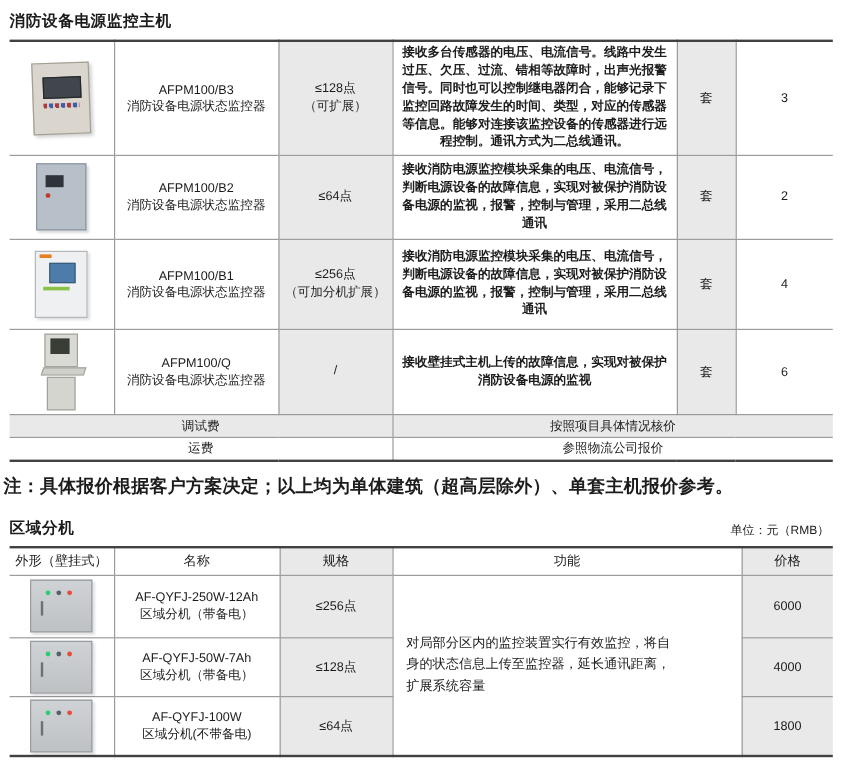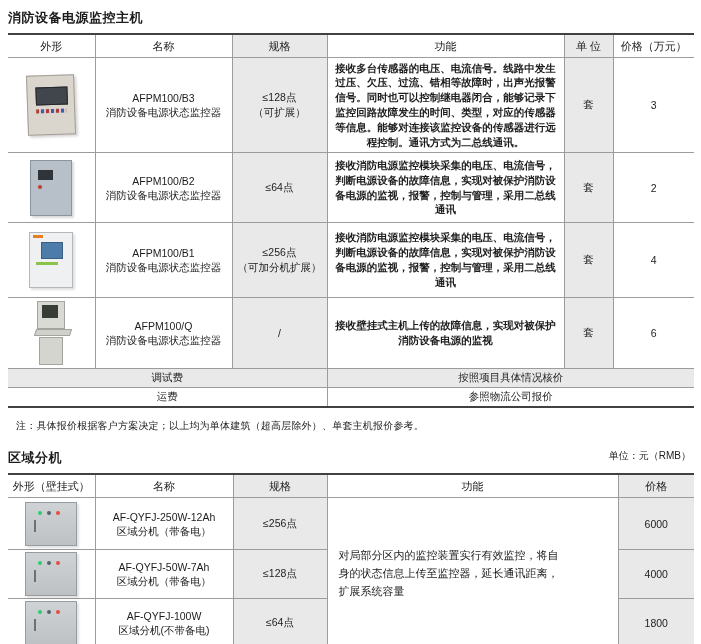--- a/index.html
+++ b/index.html
@@ -17,23 +17,23 @@
   .tbl tr > *:last-child  { border-right:none; }
   .tbl th { font-weight:normal; font-size:11px; height:18px; }
   .shade { background:#e9e9e9; }
 
   .name-cell div { line-height:14px; }
   .spec-cell { white-space:pre-line; line-height:15px; }
   .func-cell { text-align:justify; text-justify:inter-ideograph; line-height:14.8px; padding:4px 8px 4px 9px;font-weight:bold; }
   .r0 { height:95px; } .r1 { height:70px; } .r2 { height:75px; } .r3 { height:71px; }
   .fee td { height:14px; }
 
-  .note { font-weight:normal; font-size:10px; margin:11px 0 0 16px; letter-spacing:.2px; }
-
-  .sec2-bar { display:flex; justify-content:space-between; align-items:flex-start; margin:16px 10px 0 8px; }
+  .note { font-weight:bold; font-size:15px; margin:11px 0 0 3px; letter-spacing:.2px; }
+
+  .sec2-bar { display:flex; justify-content:space-between; align-items:flex-end; margin:16px 10px 0 8px; }
   .unit-note { font-size:10px; color:#1c1c1c; }
   .t2 .rr0 { height:52px;margin-top:28px; } .t2 .rr1 { height:44px; } .t2 .rr2 { height:46px; }
   .t2 .func2 { text-align:left; line-height:18px; padding:0 58px 0 11px; font-size:11px; }
 
   
   .dev-wrap { display:flex; justify-content:center; align-items:center; }
   .dev-b3 { position:relative; width:46px; height:58px; background:#dad6ce; border:1px solid #a39e94;
             box-shadow:2px 2px 3px rgba(0,0,0,.18); transform:rotate(-2deg); }
   .dev-b3 .scr { position:absolute; top:11px; left:8px; width:30px; height:16px; background:#41464c; border:1px solid #24272b; }
   .dev-b3 .btns { position:absolute; top:33px; left:8px; width:30px; height:4px;
@@ -64,28 +64,20 @@
 <table class="tbl t1">
   <colgroup>
       <col style="width:87px">
       <col style="width:137px">
       <col style="width:95px">
       <col style="width:237px">
       <col style="width:49px">
       <col style="width:81px">
     </colgroup>
   <tbody>
-      <tr>
-    <th>外形</th>
-    <th>名称</th>
-    <th class="shade">规格</th>
-    <th>功能</th>
-    <th class="shade">单 位</th>
-    <th>价格（万元）</th>
-  </tr>
   <tr class="r0">
     <td>
           <div class="dev-wrap">
             <div class="dev-b3">
               <div class="scr"></div>
               <div class="btns"></div>
             </div>
           </div>
         </td>
     <td class="name-cell">

